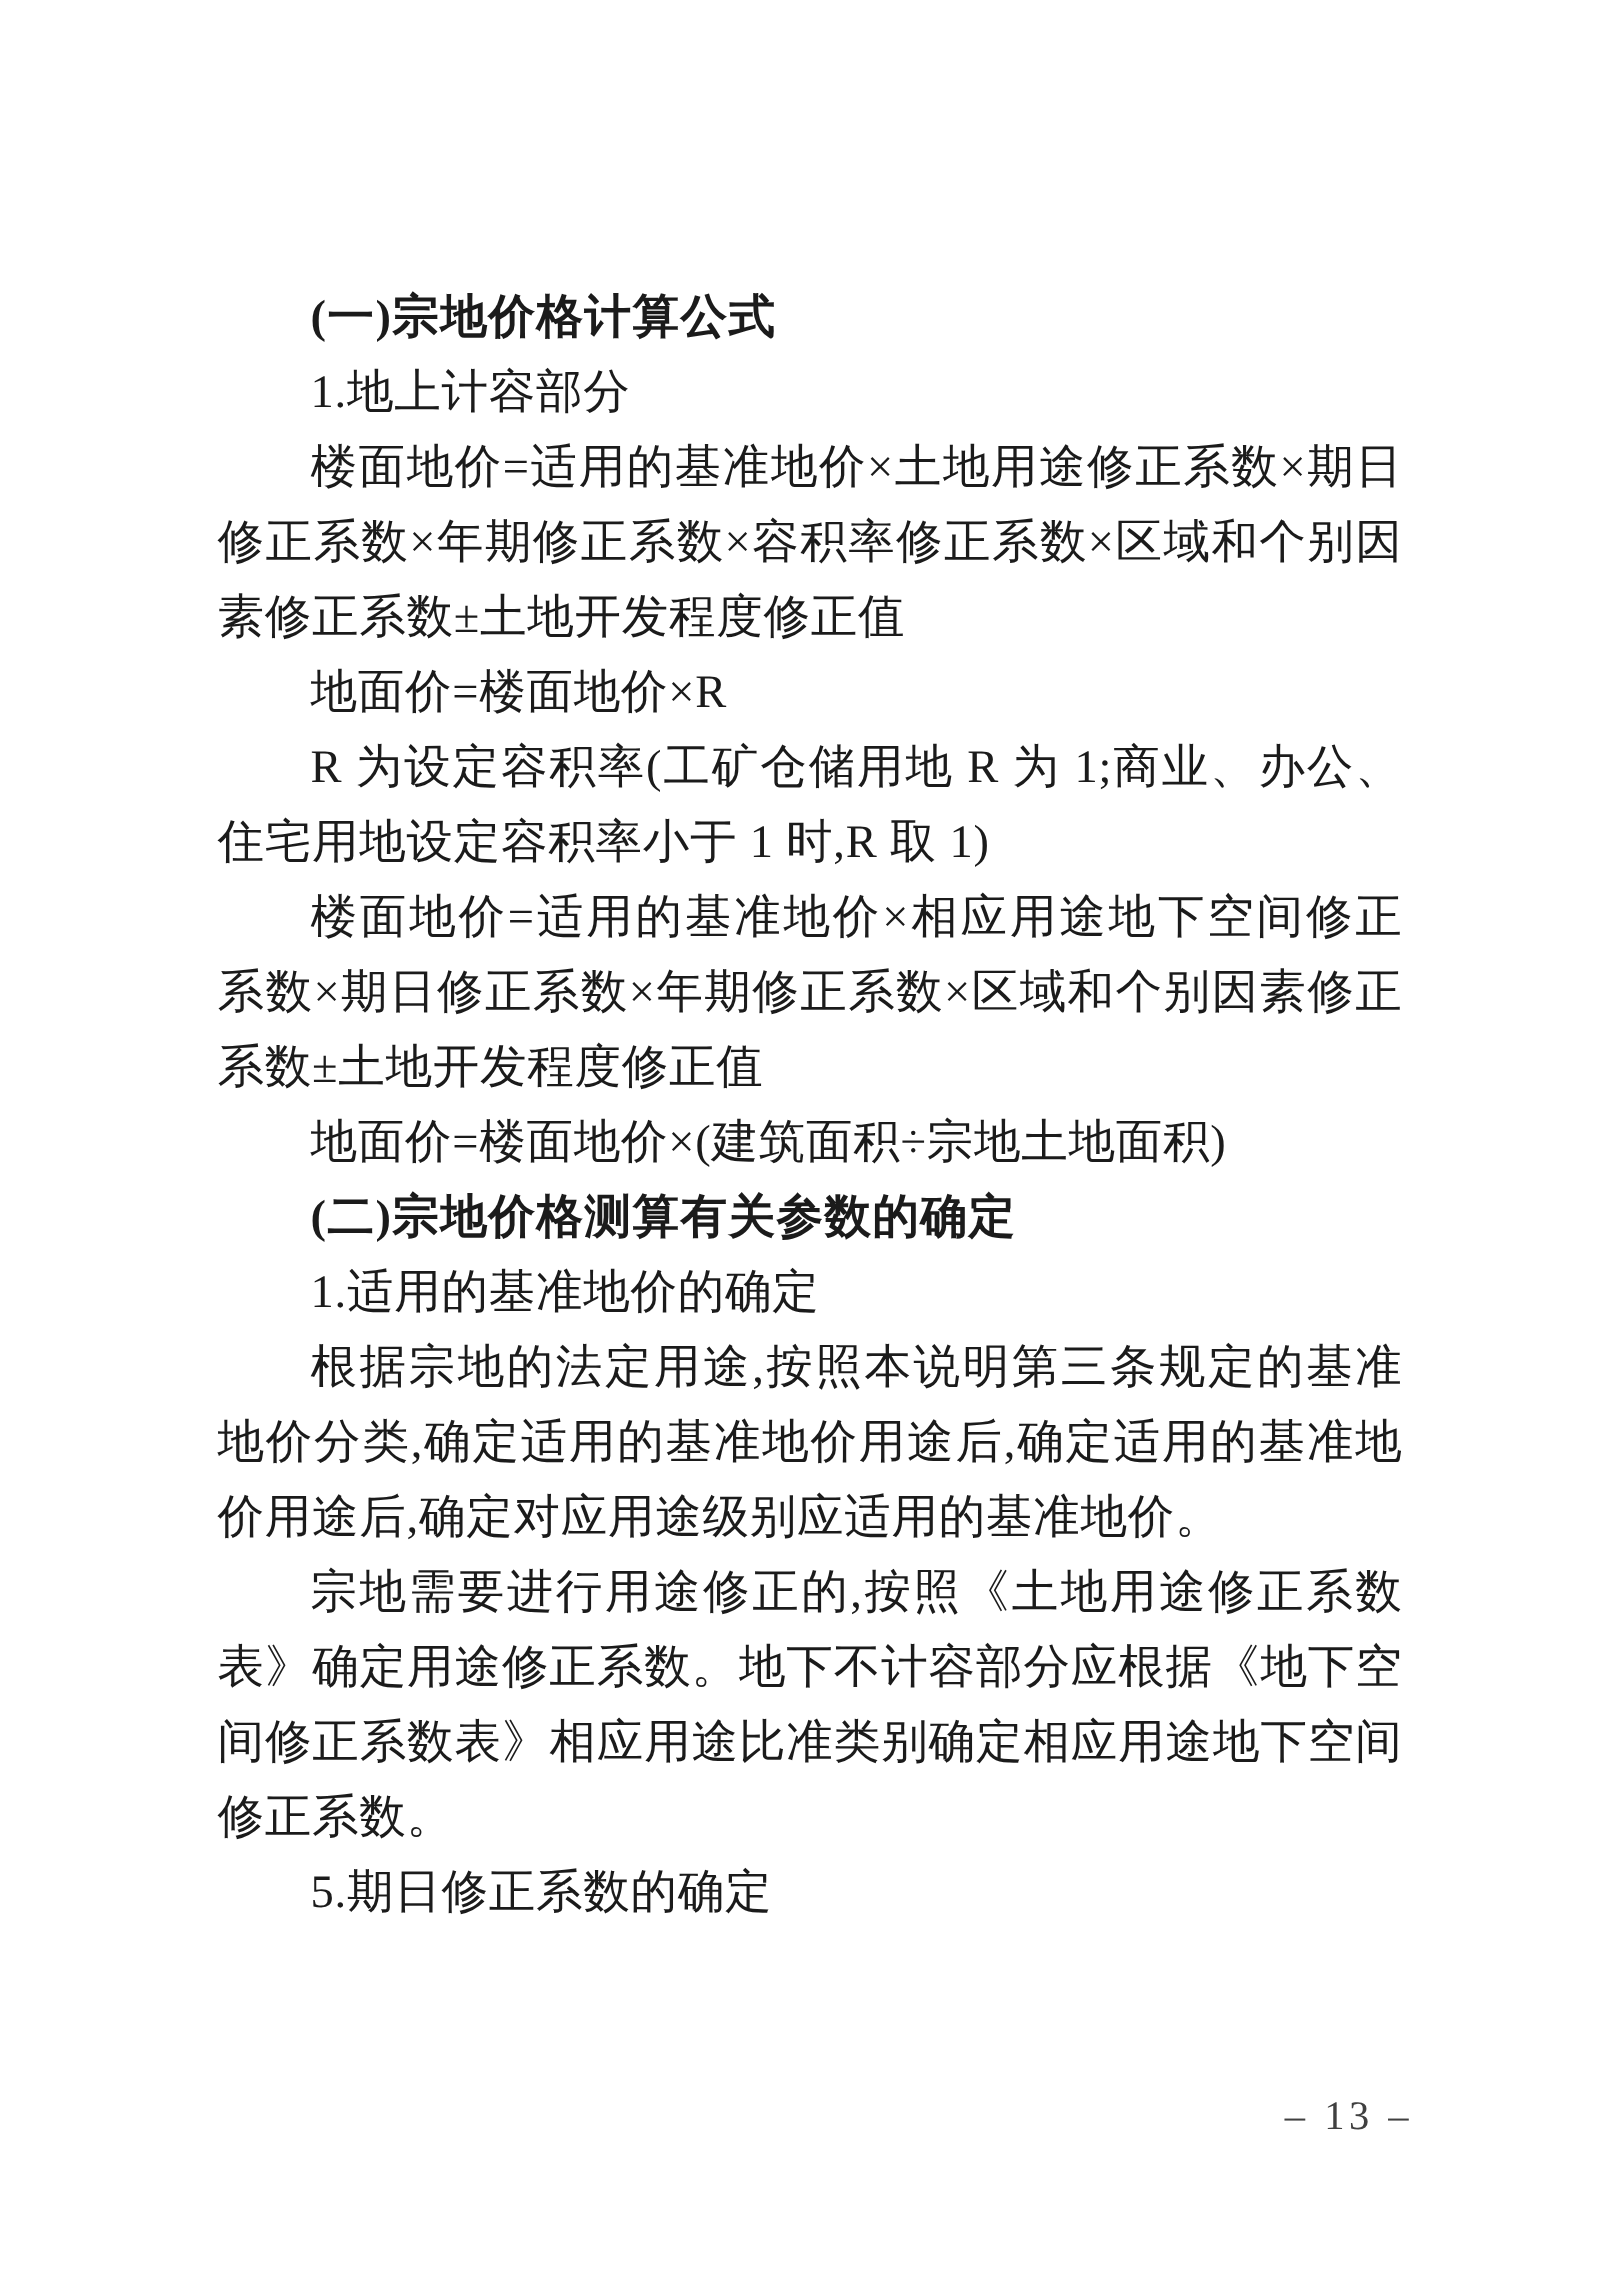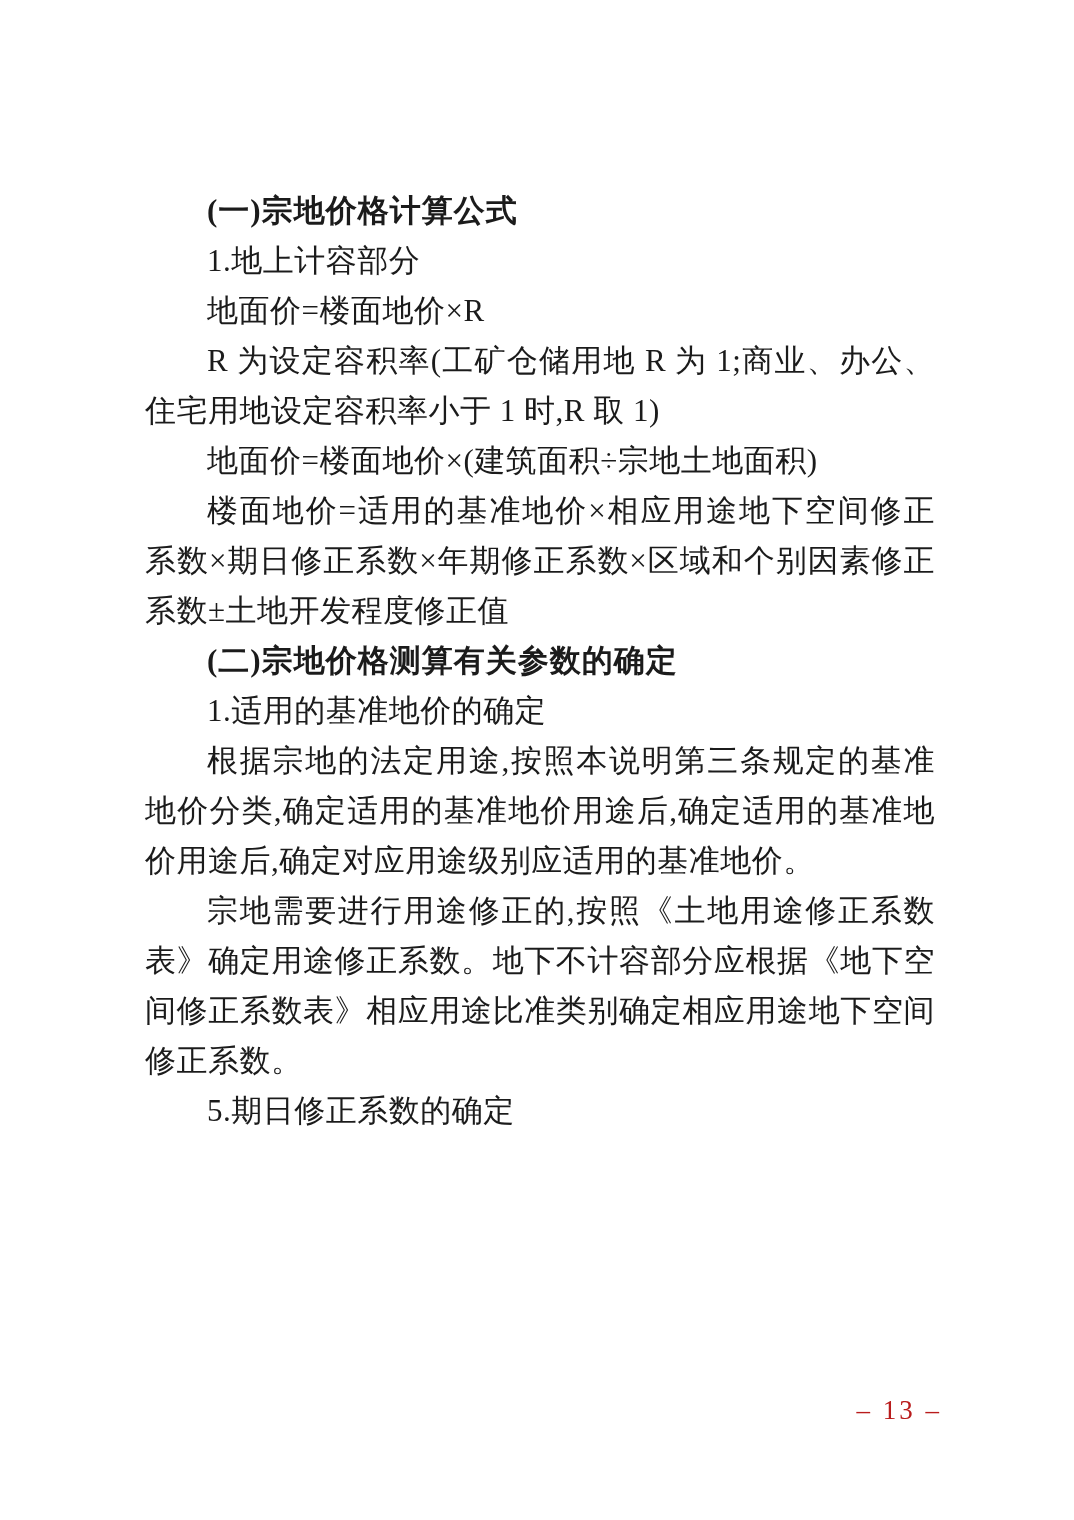--- a/index.html
+++ b/index.html
@@ -39,35 +39,36 @@
     font-weight: 700;
     letter-spacing: 1px;
   }
   .page-number {
     position: absolute;
     top: 1393px;
     right: 132px;
     font-size: 27px;
     line-height: 34px;
     letter-spacing: 3px;
-    color: #b91c1c;
+    color: #404040;
     font-family: "Liberation Serif", "DejaVu Serif", serif;
   }
 </style>
 </head>
 <body>
 
 <div class="page">
   <div class="content">
       <p class="heading">(一)宗地价格计算公式</p>
       <p class="body">1.地上计容部分</p>
+      <p class="body">楼面地价=适用的基准地价×土地用途修正系数×期日修正系数×年期修正系数×容积率修正系数×区域和个别因素修正系数±土地开发程度修正值</p>
       <p class="body">地面价=楼面地价×R</p>
       <p class="body">R 为设定容积率(工矿仓储用地 R 为 1;商业、办公、住宅用地设定容积率小于 1 时,R 取 1)</p>
+      <p class="body">楼面地价=适用的基准地价×相应用途地下空间修正系数×期日修正系数×年期修正系数×区域和个别因素修正系数±土地开发程度修正值</p>
       <p class="body">地面价=楼面地价×(建筑面积÷宗地土地面积)</p>
-      <p class="body">楼面地价=适用的基准地价×相应用途地下空间修正系数×期日修正系数×年期修正系数×区域和个别因素修正系数±土地开发程度修正值</p>
       <p class="heading">(二)宗地价格测算有关参数的确定</p>
       <p class="body">1.适用的基准地价的确定</p>
       <p class="body">根据宗地的法定用途,按照本说明第三条规定的基准地价分类,确定适用的基准地价用途后,确定适用的基准地价用途后,确定对应用途级别应适用的基准地价。</p>
       <p class="body">宗地需要进行用途修正的,按照《土地用途修正系数表》确定用途修正系数。地下不计容部分应根据《地下空间修正系数表》相应用途比准类别确定相应用途地下空间修正系数。</p>
       <p class="body">5.期日修正系数的确定</p>
     </div>
   <div class="page-number">– 13 –</div>
 </div>
 
 </body></html>

